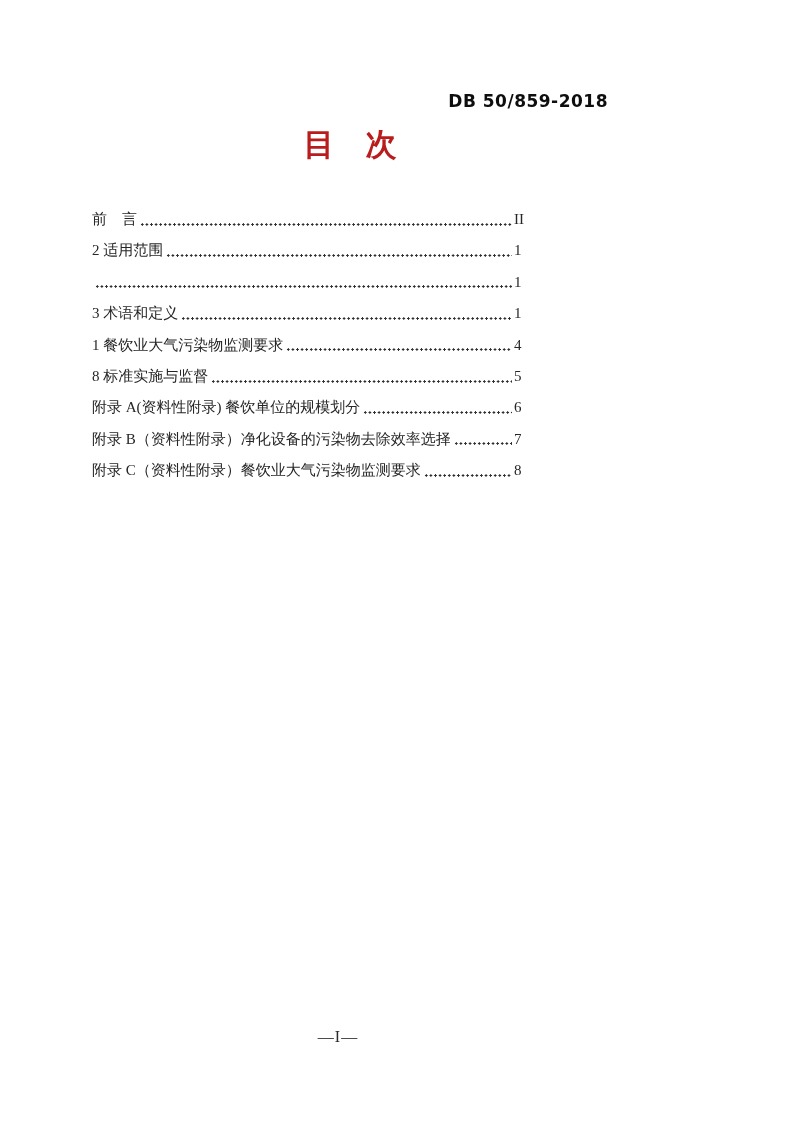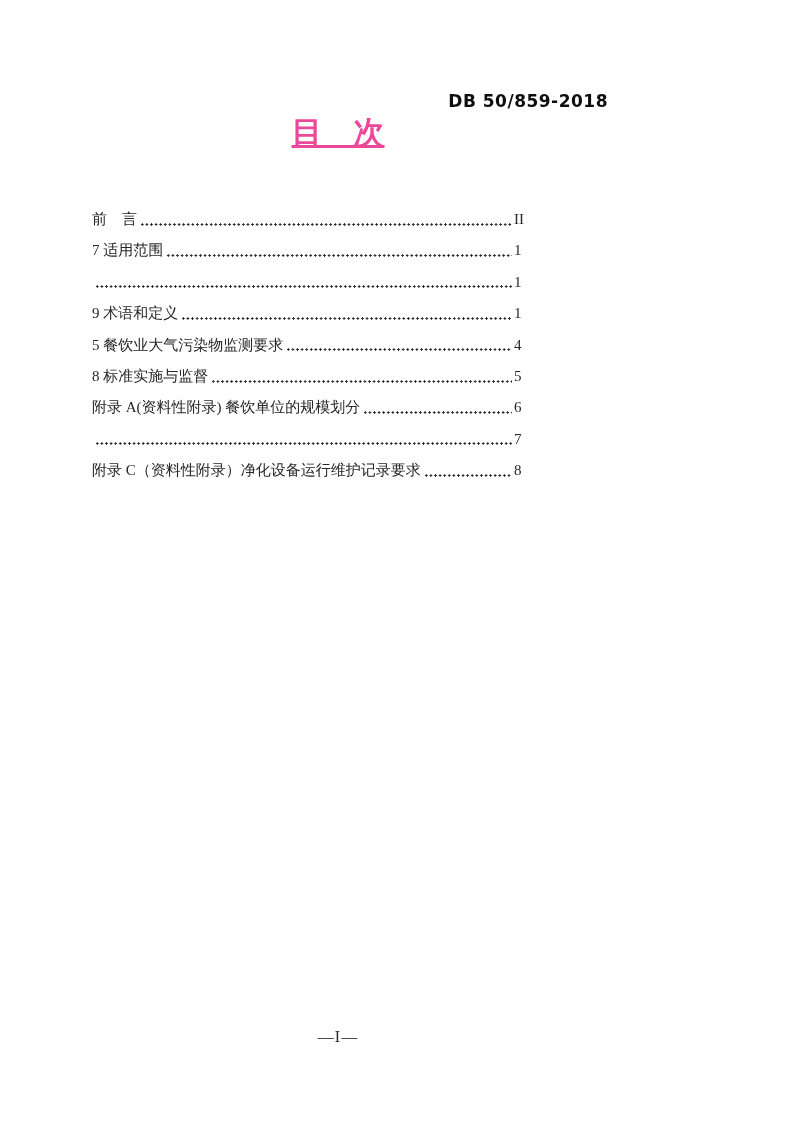--- a/index.html
+++ b/index.html
@@ -25,27 +25,26 @@
       font-size: 17px;
       letter-spacing: 0.5px;
       color: #0e0e0e;
       white-space: nowrap;
     }
     .doc-title {
       position: absolute;
       top: 112px;
       left: 0;
       width: 100%;
-      margin: 0;
+      margin: 12px;
       text-align: center;
       font-size: 31px;
       font-weight: 700;
-      color: #ec4899;
+      color: #b91c1c;
       white-space: nowrap;
-      text-decoration: underline;
     }
     .toc {
       position: absolute;
       top: 204px;
       left: 92px;
       right: 148px;
     }
     .toc-row {
       display: flex;
       align-items: baseline;
@@ -96,62 +95,63 @@
 
   <div class="toc">
 
     <div class="toc-row">
       <span class="toc-label">前　言</span>
       <span class="toc-leader"></span>
       <span class="toc-page">II</span>
     </div>
 
     <div class="toc-row">
-      <span class="toc-label">7 适用范围</span>
+      <span class="toc-label">2 适用范围</span>
       <span class="toc-leader"></span>
       <span class="toc-page">1</span>
     </div>
 
     <div class="toc-row">
       <span class="toc-leader"></span>
       <span class="toc-page">1</span>
     </div>
 
     <div class="toc-row">
-      <span class="toc-label">9 术语和定义</span>
+      <span class="toc-label">3 术语和定义</span>
       <span class="toc-leader"></span>
       <span class="toc-page">1</span>
     </div>
 
 
     <div class="toc-row">
-      <span class="toc-label">5 餐饮业大气污染物监测要求</span>
+      <span class="toc-label">1 餐饮业大气污染物监测要求</span>
       <span class="toc-leader"></span>
       <span class="toc-page">4</span>
     </div>
 
     <div class="toc-row">
       <span class="toc-label">8 标准实施与监督</span>
       <span class="toc-leader"></span>
       <span class="toc-page">5</span>
     </div>
 
     <div class="toc-row">
       <span class="toc-label">附录 A(资料性附录) 餐饮单位的规模划分</span>
       <span class="toc-leader"></span>
       <span class="toc-page">6</span>
     </div>
 
     <div class="toc-row">
+      <span class="toc-label">附录 B（资料性附录）净化设备的污染物去除效率选择</span>
       <span class="toc-leader"></span>
       <span class="toc-page">7</span>
     </div>
 
     <div class="toc-row">
-      <span class="toc-label">附录 C（资料性附录）净化设备运行维护记录要求</span>
+      <span class="toc-label">附录 C（资料性附录）餐饮业大气污染物监测要求</span>
       <span class="toc-leader"></span>
       <span class="toc-page">8</span>
     </div>
 
   </div>
 
   <div class="footer">—I—</div>
 
 </div>
 

